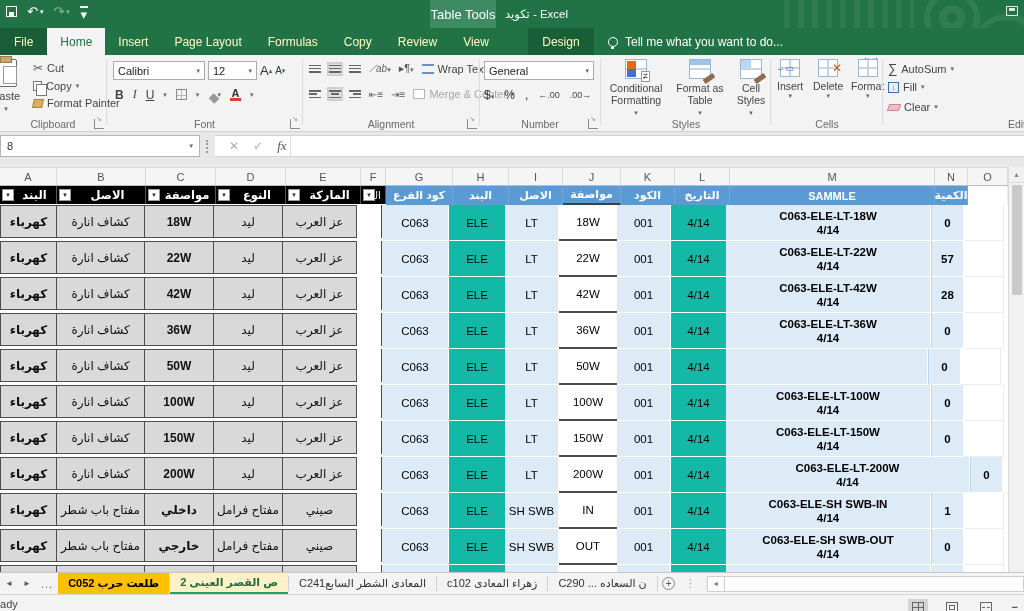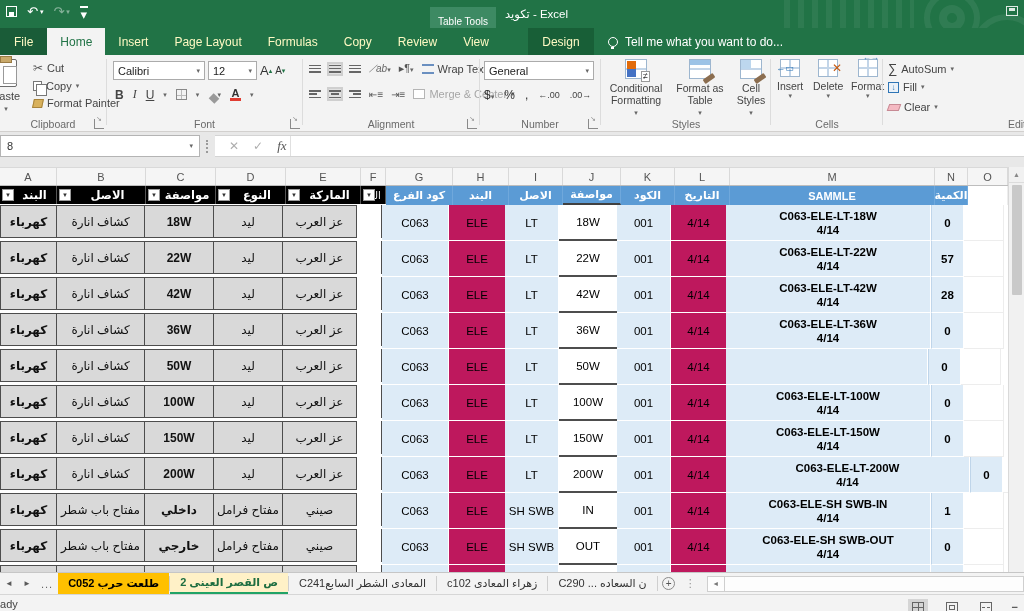--- a/index.html
+++ b/index.html
@@ -17,21 +17,21 @@
     background:repeating-linear-gradient(90deg, rgba(255,255,255,.06) 0 6px, transparent 6px 14px); }
   .qat { position:absolute; left:6px; top:4px; display:flex; align-items:center; gap:10px; color:#fff; }
   .qat .qbtn { display:flex; align-items:center; gap:2px; font-size:13px; cursor:default; }
   .save-ic { width:11px; height:11px; border:1.5px solid #fff; position:relative; }
   .save-ic::after { content:""; position:absolute; left:2px; bottom:0; width:5px; height:4px; background:#fff; }
   .dd-w { font-size:7px; color:#fff; }
   .dim { opacity:.45; }
   .qmore { display:flex; flex-direction:column; align-items:center; line-height:5px; font-size:7px; }
   .qmore .bar { width:8px; height:1.5px; background:#fff; margin-bottom:2px; }
   #tt-panel { position:absolute; left:430px; top:0; width:66px; height:28px; background:#3d8a63;
-    color:#fff; font-size:10px; display:flex; align-items:center; justify-content:center;margin-top:7px; }
+    color:#fff; font-size:13px; display:flex; align-items:center; justify-content:center; }
   #wintitle { position:absolute; left:505px; top:0; height:28px; display:flex; align-items:center;
     color:#fff; font-size:11.5px; }
   .ribopt-ic { position:absolute; right:6px; top:6px; width:12px; height:10px; border:1px solid rgba(255,255,255,.85); }
   .ribopt-ic::after { content:""; display:block; margin:1px auto 0; width:6px; height:3px; background:rgba(255,255,255,.85); }
 
   
   #tabrow { position:absolute; top:28px; left:0; width:1024px; height:27px; background:#217346; display:flex; align-items:stretch; }
   .rtab { color:#fef9c3; font-size:12px; display:flex; align-items:center; padding:0 13px; cursor:default; white-space:nowrap; }
   .rtab.file { padding:0 14px; background:#1a5c38; }
   .rtab.active { background:#f3f3f3; color:#217346; }
@@ -169,21 +169,21 @@
   .rt-head { background:#5b9bd5; color:#fff; font-weight:bold; font-size:11px; height:19px; border-right:1px solid #6fa8dc; direction:rtl; }
   .rt-head.jhead { border-bottom:2px solid #404040; }
   .o-head { background:#fff; height:19px; border-right:1px solid #ededed; }
 
   .lt-cell { background:#d9d9d9; border:1px solid #4d4d4d; margin-left:-1px; height:33px; font-size:12px; color:#111; direction:rtl; }
   .lt-cell.first { margin-left:0; }
   .lt-cell.b { font-weight:bold; }
   .f-cell { background:#fff; height:33px; border-right:1px solid #4d4d4d; }
   .rt-cell { height:36px; border-bottom:1px solid #fff; font-size:11.5px; color:#000; }
   .blue { background:#ddebf7; border-right:1px solid #fff; }
-  .white { background:#be185d; }
+  .white { background:#14b8a6; }
   .jcell { border-bottom:2px solid #4d4d4d; background:#fff; }
   .mcell { flex-direction:column; justify-content:center; font-weight:bold; font-size:11.5px; line-height:14px; }
   .ncell { font-weight:bold; border-left:1px solid #bfd5ea; }
   .o-cell { background:#fff; height:36px; border-right:1px solid #ededed; border-bottom:1px solid #ededed; }
   #partialrow { overflow:hidden; height:7px; }
   #partialrow .grow { height:36px; }
 
   
   #vscroll { position:absolute; top:167px; left:1008px; width:16px; height:405px; background:#f1f1f1; border-left:1px solid #d9d9d9; }
   #vscroll .up { height:16px; border-bottom:1px solid #dcdcdc; color:#888; font-size:7px; display:flex; align-items:center; justify-content:center; }

